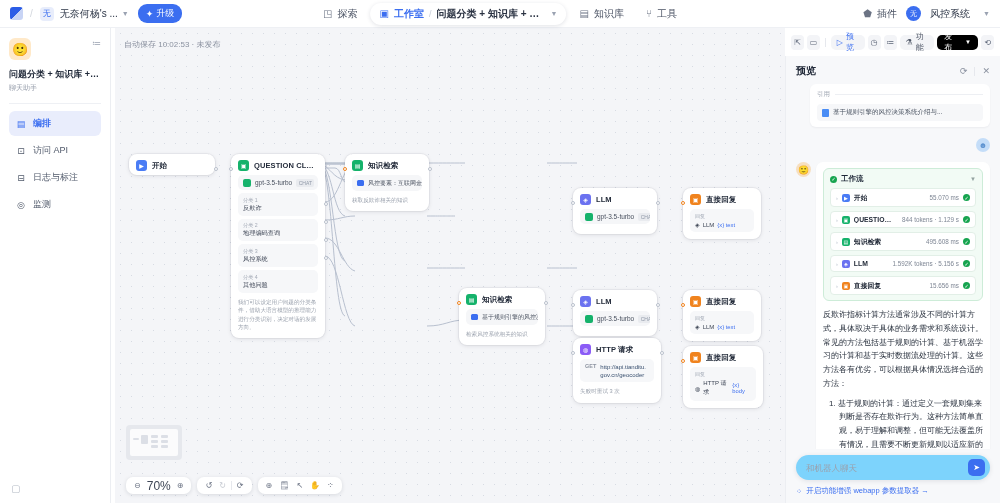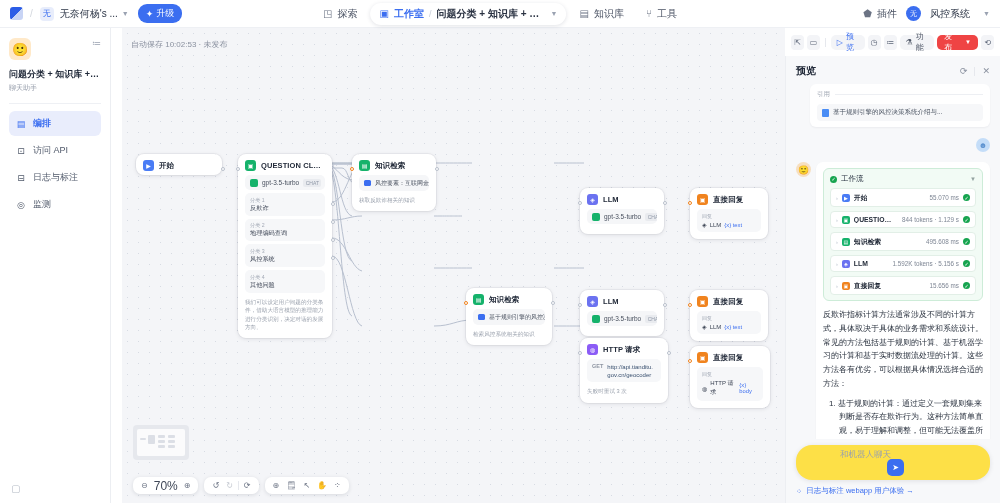--- a/index.html
+++ b/index.html
@@ -52,21 +52,21 @@
     line-height:1.25; overflow:hidden; white-space:nowrap; text-overflow:ellipsis; }
   .app-sub { font-size:7px; color:#99a0ad; margin-top:3px; }
   .divider { height:1px; background:#eef0f4; margin:10px 0 7px; }
   .nav-item { display:flex; align-items:center; gap:7px; font-size:9px;
     color:#515a6b; padding:6px 7px; border-radius:6px; cursor:pointer; margin-bottom:2px; }
   .nav-item.active { background:#e9edfc; color:#3b6ef0; font-weight:bold; }
   .nav-ic { width:10px; text-align:center; font-size:9px; }
   .sb-bottom { position:absolute; bottom:9px; left:11px; color:#b5bbc6; font-size:10px; }
 
   
-  .canvas { position:absolute; top:28px; left:122px; width:674px; height:475px;
+  .canvas { position:absolute; top:28px; left:115px; width:674px; height:475px;
     background:#f4f5f8;
     background-image: radial-gradient(#d7dbe3 0.7px, transparent 0.7px);
     background-size: 11px 11px; overflow:hidden; }
   .autosave { position:absolute; top:11px; left:9px; font-size:8px; color:#8b92a0; z-index:5;}
 
   .node { position:absolute; background:#fff; border-radius:8px;
     box-shadow:0 1px 4px rgba(16,24,40,.10), 0 0 0 1px rgba(16,24,40,.045); }
   .node-hd { display:flex; align-items:center; gap:5px; padding:6px 7px 4px; }
   .node-ico { width:11px;height:11px;border-radius:3px;display:flex;align-items:center;
     justify-content:center; font-size:6px; color:#fff; flex:none;}
@@ -121,21 +121,21 @@
   .vsep { width:1px; height:9px; background:#e6e8ed; }
 
   
   .toolbar2 { position:absolute; top:28px; left:785px; width:215px; height:28px;
     background:#fff; display:flex; align-items:center; gap:3px; padding:0 6px; z-index:35;}
   .t2b { width:15px;height:15px;border-radius:4px;display:flex;align-items:center;
     justify-content:center;font-size:8px;color:#5e6779;cursor:pointer;background:#f3f4f7;}
   .t2pill { display:flex;align-items:center;gap:3px;background:#f3f4f7;border-radius:5px;
     padding:3px 6px;font-size:8px;color:#3b6ef0;cursor:pointer;height:15px; }
   .t2pill.gray { color:#4f5767; }
-  .pub-btn { background:#ef4444;color:#fff;font-size:8px;border-radius:5px;
+  .pub-btn { background:#000000;color:#fff;font-size:8px;border-radius:5px;
     padding:3px 7px;display:flex;align-items:center;gap:9px;cursor:pointer;height:15px; }
 
   .preview { position:absolute; top:56px; left:785px; width:215px; height:447px;
     background:#f7f8fa; border-left:1px solid #eceef2; display:flex; flex-direction:column; z-index:34;}
   .pv-head { display:flex; align-items:center; padding:8px 10px 6px; }
   .pv-title { font-size:10px; font-weight:bold; color:#232b3a; }
   .pv-acts { margin-left:auto; display:flex; align-items:center; gap:7px; }
   .pv-ic { font-size:9px; color:#8b92a0; cursor:pointer; }
   .pv-body { flex:1; overflow:hidden; padding:0 10px; }
 
@@ -156,39 +156,39 @@
     display:flex;align-items:center;justify-content:center;font-size:8px;color:#5e93d0;flex:none;}
 
   .bot-row { display:flex; align-items:flex-start; gap:5px; margin-top:10px; }
   .avatar-b { width:15px;height:15px;border-radius:50%;background:#f6dfc0;
     display:flex;align-items:center;justify-content:center;font-size:9px;flex:none; }
   .bot-col { flex:1; min-width:0; }
   .bubble-bot { background:#fff; border-radius:7px; padding:6px 7px;
     box-shadow:0 1px 2px rgba(16,24,40,.05); }
   .wf-card { border:1px solid #cdecd8; background:#f2fbf5; border-radius:6px; padding:5px 6px; }
   .wf-hd { display:flex; align-items:center; gap:4px; font-size:7.5px;
-    font-weight:normal; color:#1f2838; }
+    font-weight:bold; color:#1f2838; }
   .ck { width:7px;height:7px;border-radius:50%;background:#16a44f;color:#fff;
     font-size:5px;display:flex;align-items:center;justify-content:center;flex:none; }
   .wf-caret { margin-left:auto; color:#94a3a0; font-size:6px; }
   .wf-item { background:#fff; border:1px solid #e2efe7; border-radius:4px;
     padding:3.5px 5px; margin-top:4px; display:flex; align-items:center; gap:4px; }
   .wf-exp { color:#b3bcc8; font-size:5.5px; }
   .wf-sq { width:8px;height:8px;border-radius:2px;display:flex;align-items:center;
     justify-content:center;font-size:5px;color:#fff;flex:none; }
   .wf-name { font-size:6.8px; font-weight:bold; color:#222a38;
     white-space:nowrap; overflow:hidden; text-overflow:ellipsis; }
   .wf-meta { margin-left:auto; font-size:6.3px; color:#7e8694; white-space:nowrap; padding-left:4px;}
   .answer-txt { font-size:8px; color:#2a323f; line-height:1.72; margin-top:7px; }
   .answer-li { font-size:8px; color:#2a323f; line-height:1.72; margin-top:6px;
     padding-left:16px; text-indent:-10px; }
 
   .pv-foot { padding:6px 10px 7px; }
-  .input-wrap { background:#fde047; border-radius:16px; box-shadow:0 1px 5px rgba(16,24,40,.10);
-    display:flex; align-items:center; padding:4px 5px 4px 10px;flex-direction:column; }
+  .input-wrap { background:#7dd3fc; border-radius:16px; box-shadow:0 1px 5px rgba(16,24,40,.10);
+    display:flex; align-items:center; padding:4px 5px 4px 10px; }
   .chat-input { flex:1; border:none; outline:none; font-size:8.5px; color:#2a323f;
     background:transparent; font-family:inherit; }
   .chat-input::placeholder { color:#9aa1ad; }
   .send-btn { width:17px;height:17px;border-radius:5px;background:#3b6ef0;color:#fff;
     display:flex;align-items:center;justify-content:center;font-size:8px;cursor:pointer;flex:none;}
   .promo { margin-top:6px; font-size:7.5px; color:#3b6ef0; display:flex;
     align-items:center; gap:4px; cursor:pointer; }
   svg.edges { position:absolute; inset:0; width:674px; height:475px; pointer-events:none; }
 </style>
 </head>
@@ -619,18 +619,18 @@
       </div>
     </div>
 
     <div class="pv-foot">
       <div class="input-wrap">
         <input class="chat-input" placeholder="和机器人聊天" style="">
         <span class="send-btn">➤</span>
       </div>
       <div class="promo">
         <span>⁘</span>
-        <span>日志与标注 webapp 用户体验 →</span>
+        <span>开启功能增强 webapp 参数提取器 →</span>
       </div>
     </div>
   </div>
 
 </div>
 
 </body></html>

